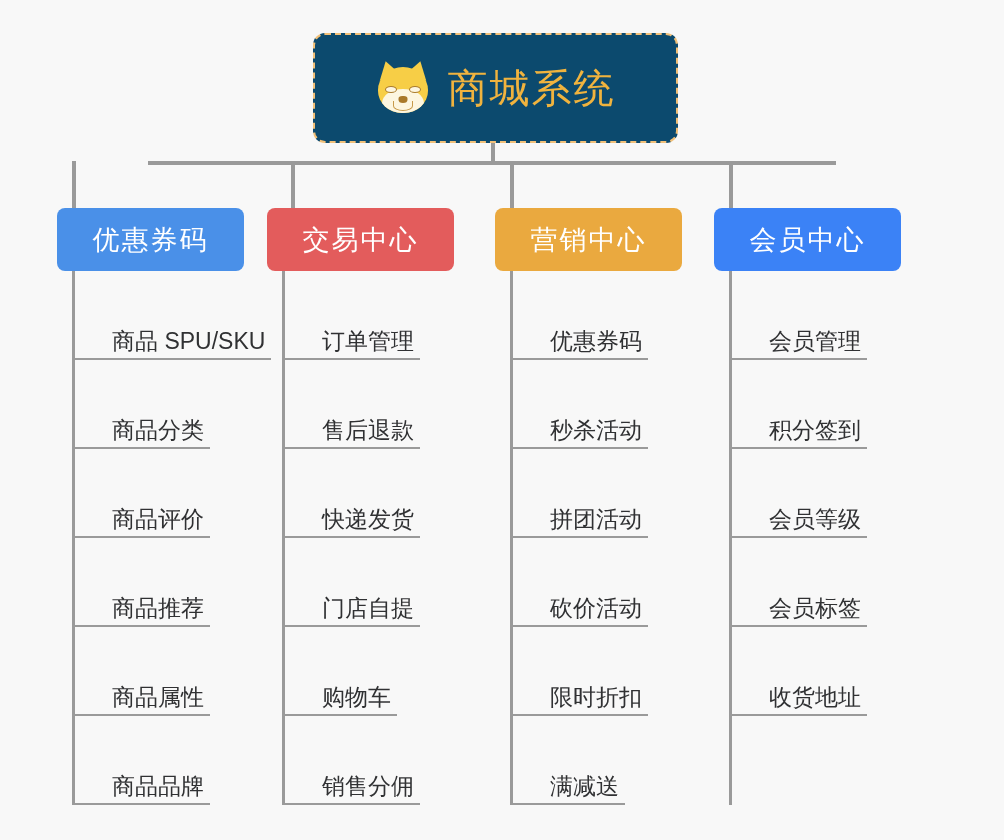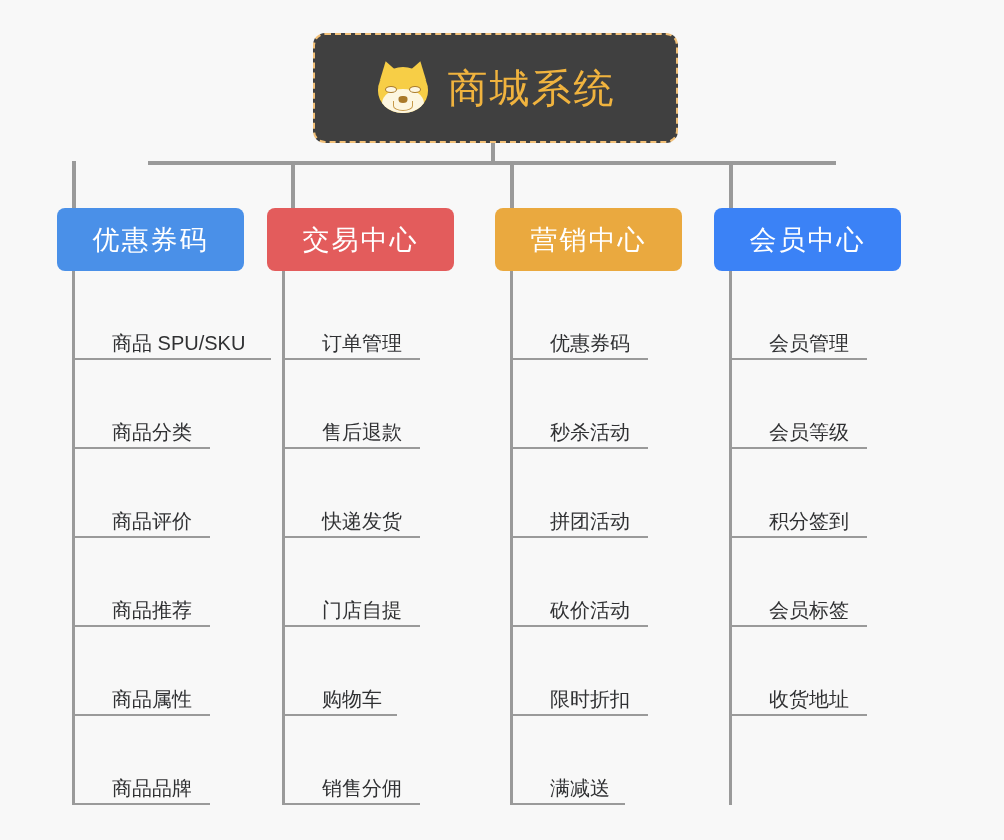--- a/index.html
+++ b/index.html
@@ -21,21 +21,21 @@
   }
 
   
   .root-node {
     position: absolute;
     left: 313px;
     top: 33px;
     width: 365px;
     height: 110px;
     box-sizing: border-box;
-    background: #404040;
+    background: #0c4a6e;
     border: 2px dashed #f2c078;
     border-radius: 12px;
     display: flex;
     align-items: center;
     justify-content: center;
     gap: 18px;
   }
   .root-title {
     font-size: 40px;
     color: #f0b33e;
@@ -177,21 +177,21 @@
   .leaf {
     position: relative;
     height: 89px;
     display: flex;
     align-items: flex-end;
   }
   .leaf-label {
     display: inline-block;
     margin-left: 32px;
     padding: 0 6px 6px 6px;
-    font-size: 20px;
+    font-size: 23px;
     color: #303133;
     white-space: nowrap;
     line-height: 1.1;
   }
   .leaf-rule {
     position: absolute;
     left: 0;
     bottom: 0;
     height: 2px;
     background: #9a9a9a;
@@ -317,28 +317,28 @@
       </div>
       <div class="branch" style="left: 714px;">
         <div class="branch-header" style="background: #3b82f6;">会员中心</div>
         <div class="leaf-wrap">
           <div class="trunk" style="height: 534px;"></div>
           <div class="leaf">
             <span class="leaf-label">会员管理</span>
             <div class="leaf-rule" style="width: 136px;"></div>
           </div>
           <div class="leaf">
+            <span class="leaf-label">积分签到</span>
+            <div class="leaf-rule" style="width: 136px;"></div>
+          </div>
+          <div class="leaf">
             <span class="leaf-label">会员等级</span>
             <div class="leaf-rule" style="width: 136px;"></div>
           </div>
           <div class="leaf">
-            <span class="leaf-label">积分签到</span>
-            <div class="leaf-rule" style="width: 136px;"></div>
-          </div>
-          <div class="leaf">
             <span class="leaf-label">会员标签</span>
             <div class="leaf-rule" style="width: 136px;"></div>
           </div>
           <div class="leaf">
             <span class="leaf-label">收货地址</span>
             <div class="leaf-rule" style="width: 136px;"></div>
           </div>
         </div>
       </div>
     </div>

